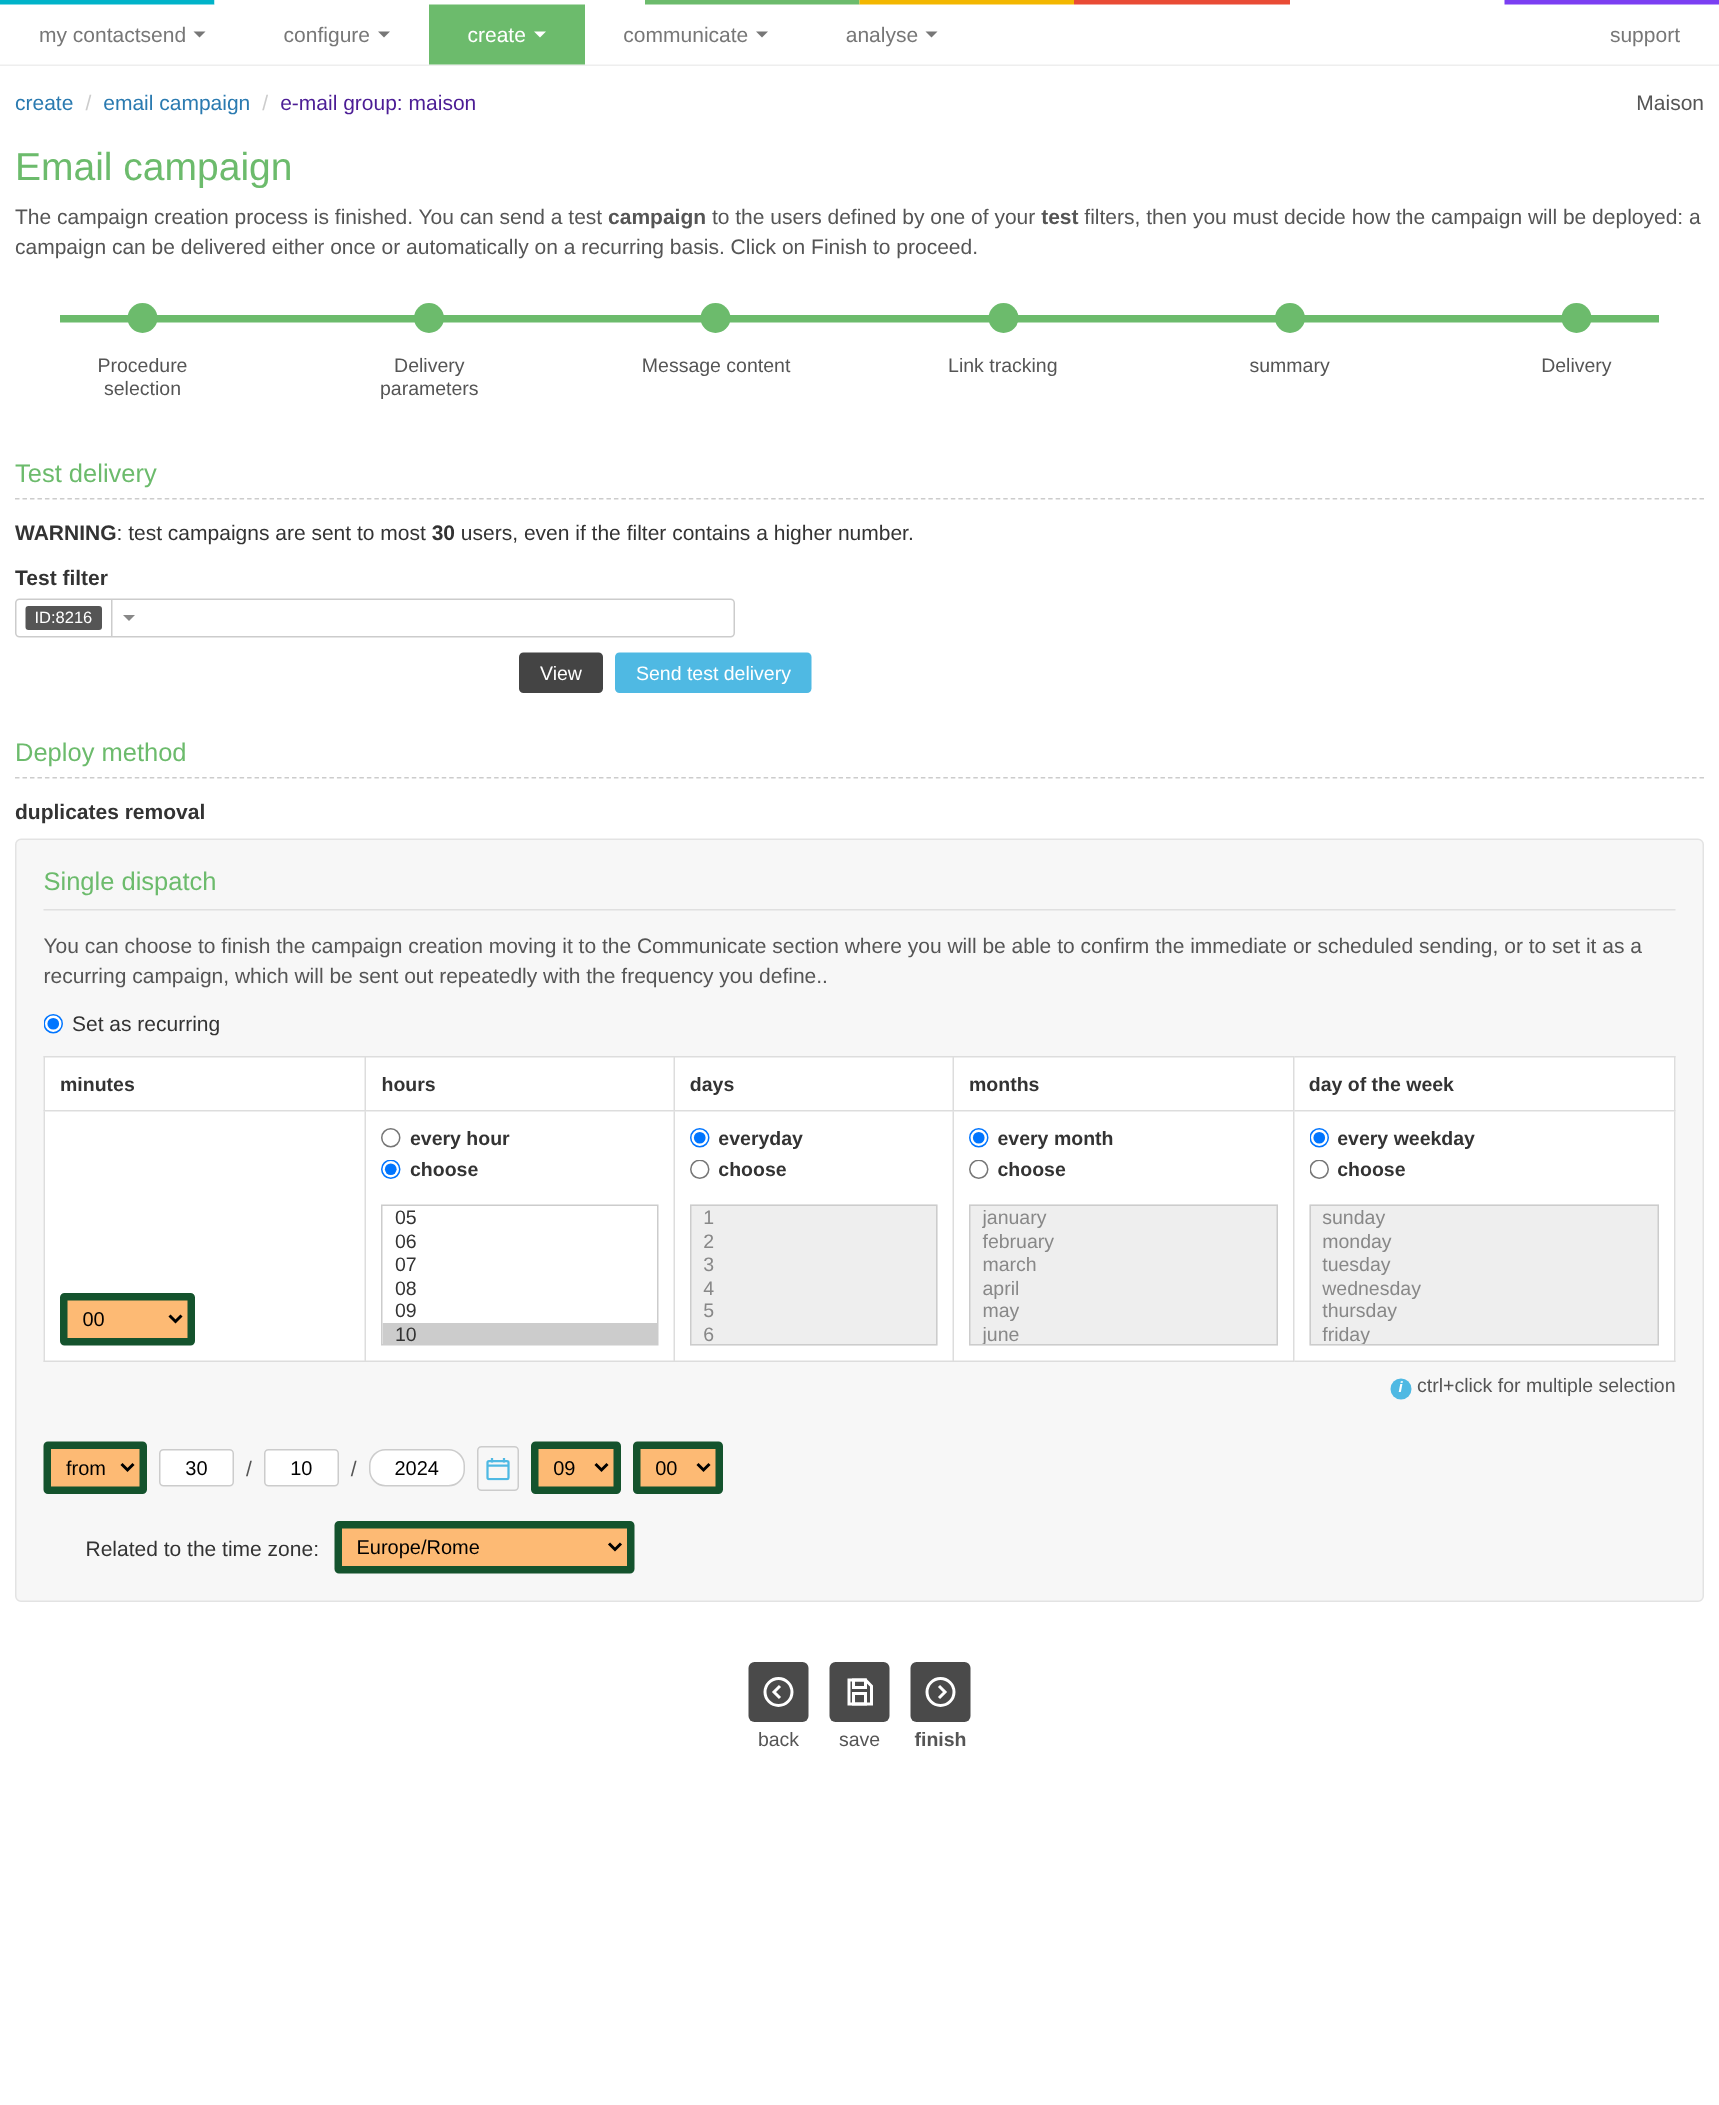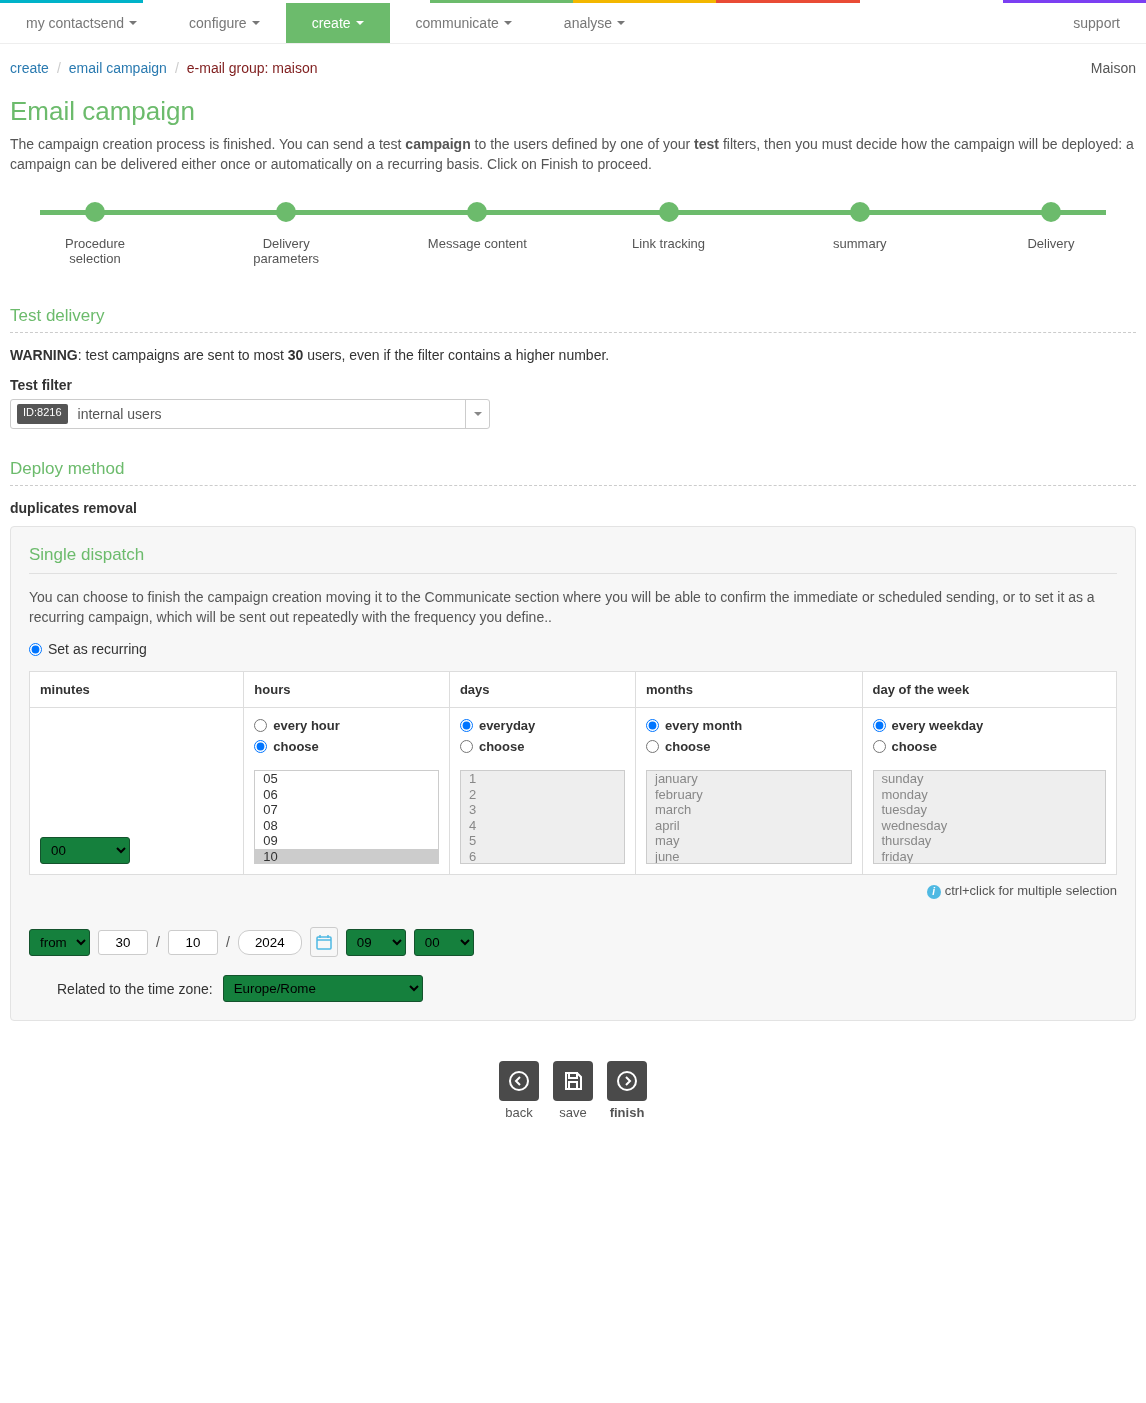--- a/index.html
+++ b/index.html
@@ -8,21 +8,21 @@
   .topstripe div{flex:1;}
   .navbar{display:flex;border-bottom:1px solid #eee;}
   .navbar .item{padding:12px 26px;color:#777;cursor:pointer;display:flex;align-items:center;gap:5px;font-size:14px;}
   .navbar .item.active{background:#6cbb6c;color:#fff;}
   .navbar .spacer{flex:1;}
   .caret{width:0;height:0;border-left:4px solid transparent;border-right:4px solid transparent;border-top:4px solid currentColor;display:inline-block;}
   .container{padding:8px 10px 30px 10px;}
   .breadcrumb{display:flex;align-items:center;gap:8px;padding:8px 0;font-size:14px;}
   .breadcrumb a{color:#2a7ab0;text-decoration:none;}
   .breadcrumb .sep{color:#ccc;}
-  .breadcrumb .current{color:#7f1d1d;}
+  .breadcrumb .current{color:#4c1d95;}
   .breadcrumb .right{margin-left:auto;color:#555;}
   h1{color:#6cbb6c;font-weight:400;font-size:26px;margin:12px 0 8px;}
   p.intro{color:#555;line-height:1.4;margin-bottom:8px;}
   .steps{position:relative;display:flex;justify-content:space-between;margin:28px 30px 40px;}
   .steps .line{position:absolute;height:5px;background:#6cbb6c;top:8px;left:0;right:0;z-index:0;}
   .step{position:relative;z-index:1;text-align:center;width:110px;font-size:13px;color:#555;}
   .step .dot{width:20px;height:20px;border-radius:50%;background:#6cbb6c;margin:0 auto 14px;}
   h2.section{color:#6cbb6c;font-weight:400;font-size:17px;margin-top:30px;padding-bottom:6px;border-bottom:1px dashed #ccc;}
   .warn{margin:14px 0;color:#333;}
   .label{font-weight:700;margin:10px 0 6px;color:#333;font-size:14px;}
@@ -40,21 +40,21 @@
   .panel p{color:#555;line-height:1.4;margin-bottom:14px;}
   .radio-row{display:flex;align-items:center;gap:6px;margin-bottom:14px;}
   table.sched{width:100%;border-collapse:collapse;background:#fff;}
   table.sched th,table.sched td{border:1px solid #ddd;padding:10px 10px;text-align:left;vertical-align:top;font-size:13px;}
   table.sched th{font-weight:700;color:#333;}
   .radio-stack label{display:flex;align-items:center;gap:6px;margin-bottom:6px;font-weight:700;color:#333;}
   .listbox{border:1px solid #ccc;background:#fff;height:94px;overflow:hidden;margin-top:16px;}
   .listbox.disabled{background:#eee;color:#888;}
   .listbox .opt{padding:0 8px;font-size:13px;line-height:15.5px;}
   .listbox .opt.sel{background:#ccc;}
-  select.small{padding:4px 6px;border:1px solid #14532d;border-radius:3px;background:#15803d;min-width:60px;}
+  select.small{padding:4px 6px;border:5px solid #14532d;border-radius:3px;background:#fdba74;min-width:60px;}
   input.small{padding:4px 6px;border:1px solid #ccc;border-radius:3px;width:50px;text-align:center;}
   .hint{text-align:right;margin-top:8px;color:#555;font-size:13px;}
   .hint .i{display:inline-block;width:14px;height:14px;border-radius:50%;background:#4fb9e3;color:#fff;font-size:10px;text-align:center;line-height:14px;margin-right:4px;font-style:italic;font-weight:700;}
   .daterow{display:flex;align-items:center;gap:8px;margin-top:28px;color:#555;flex-wrap:wrap;}
   .cal{width:28px;height:30px;border:1px solid #ccc;border-radius:3px;display:flex;align-items:center;justify-content:center;color:#4fb9e3;cursor:pointer;}
   .tzrow{display:flex;align-items:center;gap:10px;margin-top:18px;margin-left:28px;}
   .footbtns{display:flex;justify-content:center;gap:14px;margin:40px 0;}
   .footbtn{text-align:center;color:#555;cursor:pointer;}
   .footbtn .sq{width:40px;height:40px;background:#4a4a4a;border-radius:4px;display:flex;align-items:center;justify-content:center;color:#fff;margin-bottom:4px;}
   .footbtn .lbl{font-size:13px;}
@@ -125,24 +125,27 @@
   </div>
 
   <h2 class="section">Test delivery</h2>
   <p class="warn">
     <b>WARNING</b><span>: test campaigns are sent to most </span><b>30</b><span> users, even if the filter contains a higher number.</span>
   </p>
 
   <div class="label">Test filter</div>
   <div class="filterbox">
     <span class="badge">ID:8216</span>
-    <span class="text">internal users</span>
     <span class="dd">
         <span class="caret"></span>
       </span>
+  </div>
+  <div class="btnrow">
+    <button class="btn btn-dark">View</button>
+    <button class="btn btn-blue">Send test delivery</button>
   </div>
 
   <h2 class="section">Deploy method</h2>
   <div class="sublabel">duplicates removal</div>
 
   <div class="panel">
     <h3>Single dispatch</h3>
     <p>You can choose to finish the campaign creation moving it to the Communicate section where you will be able to confirm the immediate or scheduled sending, or to set it as a recurring campaign, which will be sent out repeatedly with the frequency you define..</p>
     <div class="radio-row">
       <input type="radio" checked="" style="">

